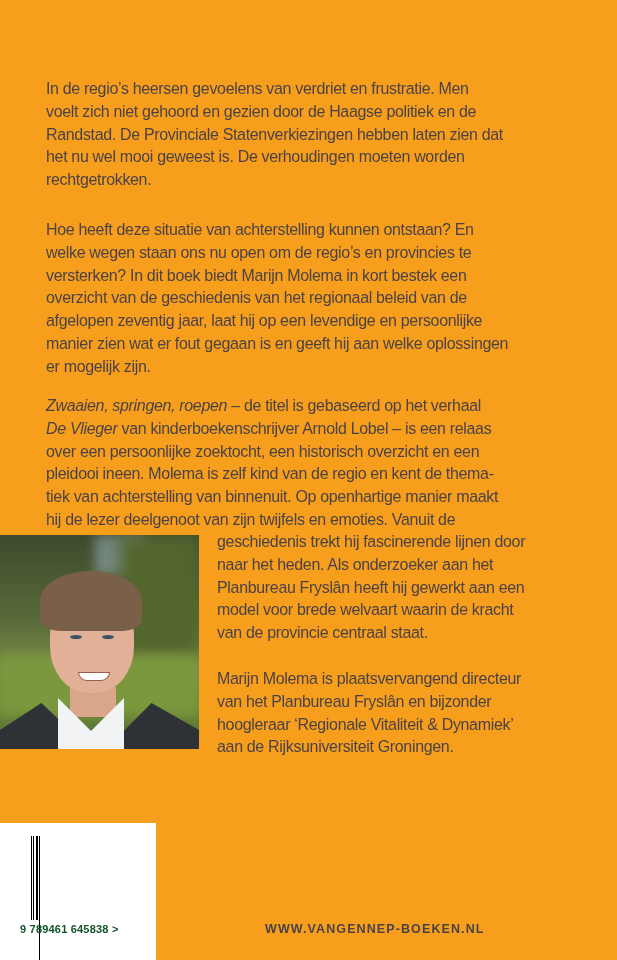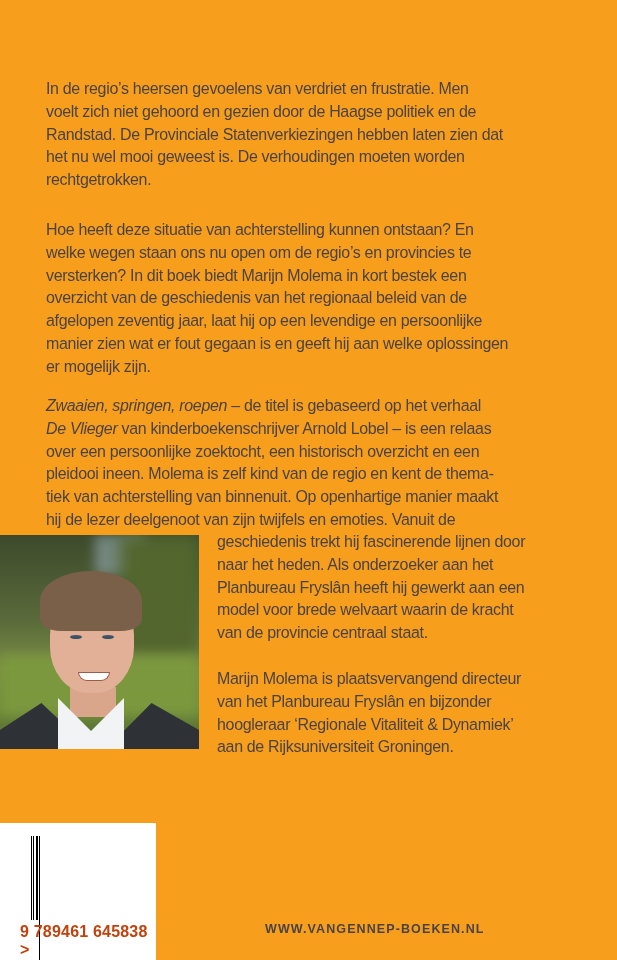--- a/index.html
+++ b/index.html
@@ -27,21 +27,21 @@
   .photo .collar { position:absolute; left:58px; top:163px; width:66px; height:60px; background:#f2f3f5;
                    clip-path:polygon(0 0,50% 55%,100% 0,100% 100%,0 100%); }
   .photo .jacket-l { position:absolute; left:0; top:168px; width:92px; height:60px; background:#2e3136;
                      clip-path:polygon(45% 0,100% 80%,100% 100%,0 100%,0 45%); }
   .photo .jacket-r { position:absolute; left:104px; top:168px; width:95px; height:60px; background:#2e3136;
                      clip-path:polygon(0 80%,50% 0,100% 45%,100% 100%,0 100%); }
   .barcode-box { position:absolute; left:0; top:823px; width:156px; height:137px; background:#fff; }
   .bars { position:absolute; left:31px; top:13px; width:110px; height:84px; display:flex; align-items:stretch; }
   .bars b { display:block; background:#000; height:100%; }
   .bars i { display:block; height:100%; }
-  .isbn { position:absolute; left:20px; top:100px; font-family:"Liberation Sans", sans-serif; font-size:16px; color:#c2410c; letter-spacing:0.2px; }
+  .isbn { position:absolute; left:20px; top:100px; font-family:"Liberation Sans", sans-serif; font-size:11px; color:#14532d; letter-spacing:0.2px; }
   .url { position:absolute; left:265px; top:922px; font-size:12.5px; font-weight:bold; letter-spacing:1.1px; color:#4a4346; }
 </style>
 </head>
 <body>
 
 
 
 <div class="para" id="p1">
   <span class="line">In de regio’s heersen gevoelens van verdriet en frustratie. Men</span>
   <span class="line">voelt zich niet gehoord en gezien door de Haagse politiek en de</span>

